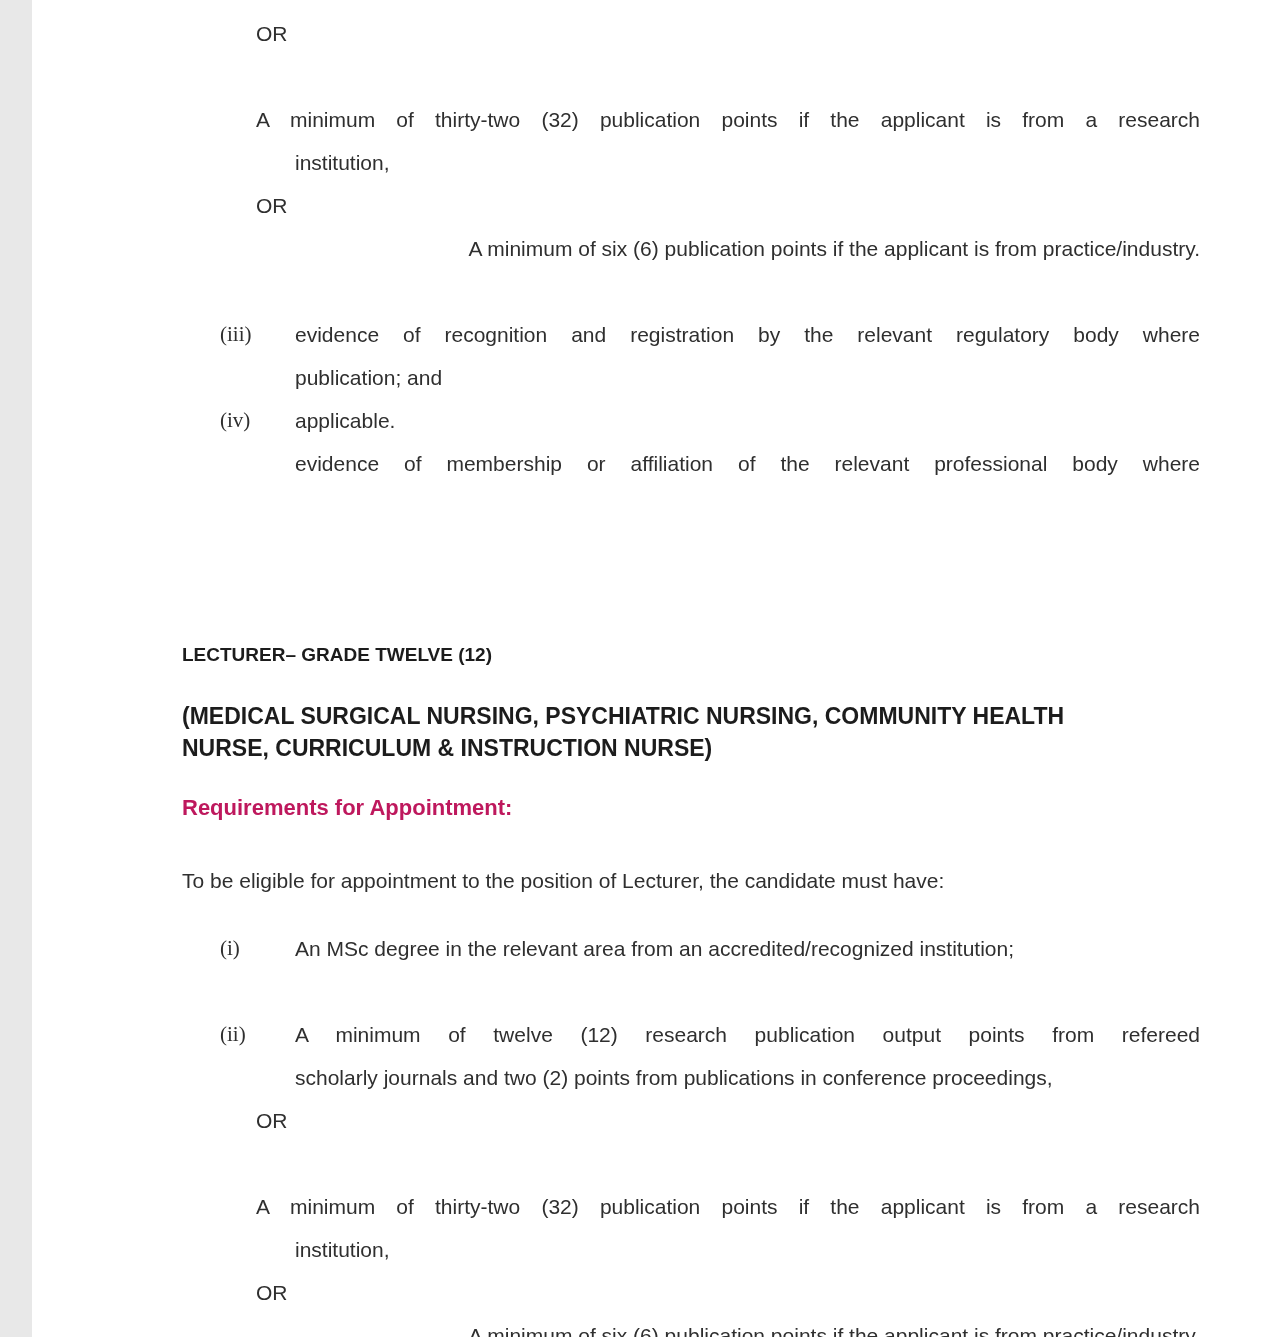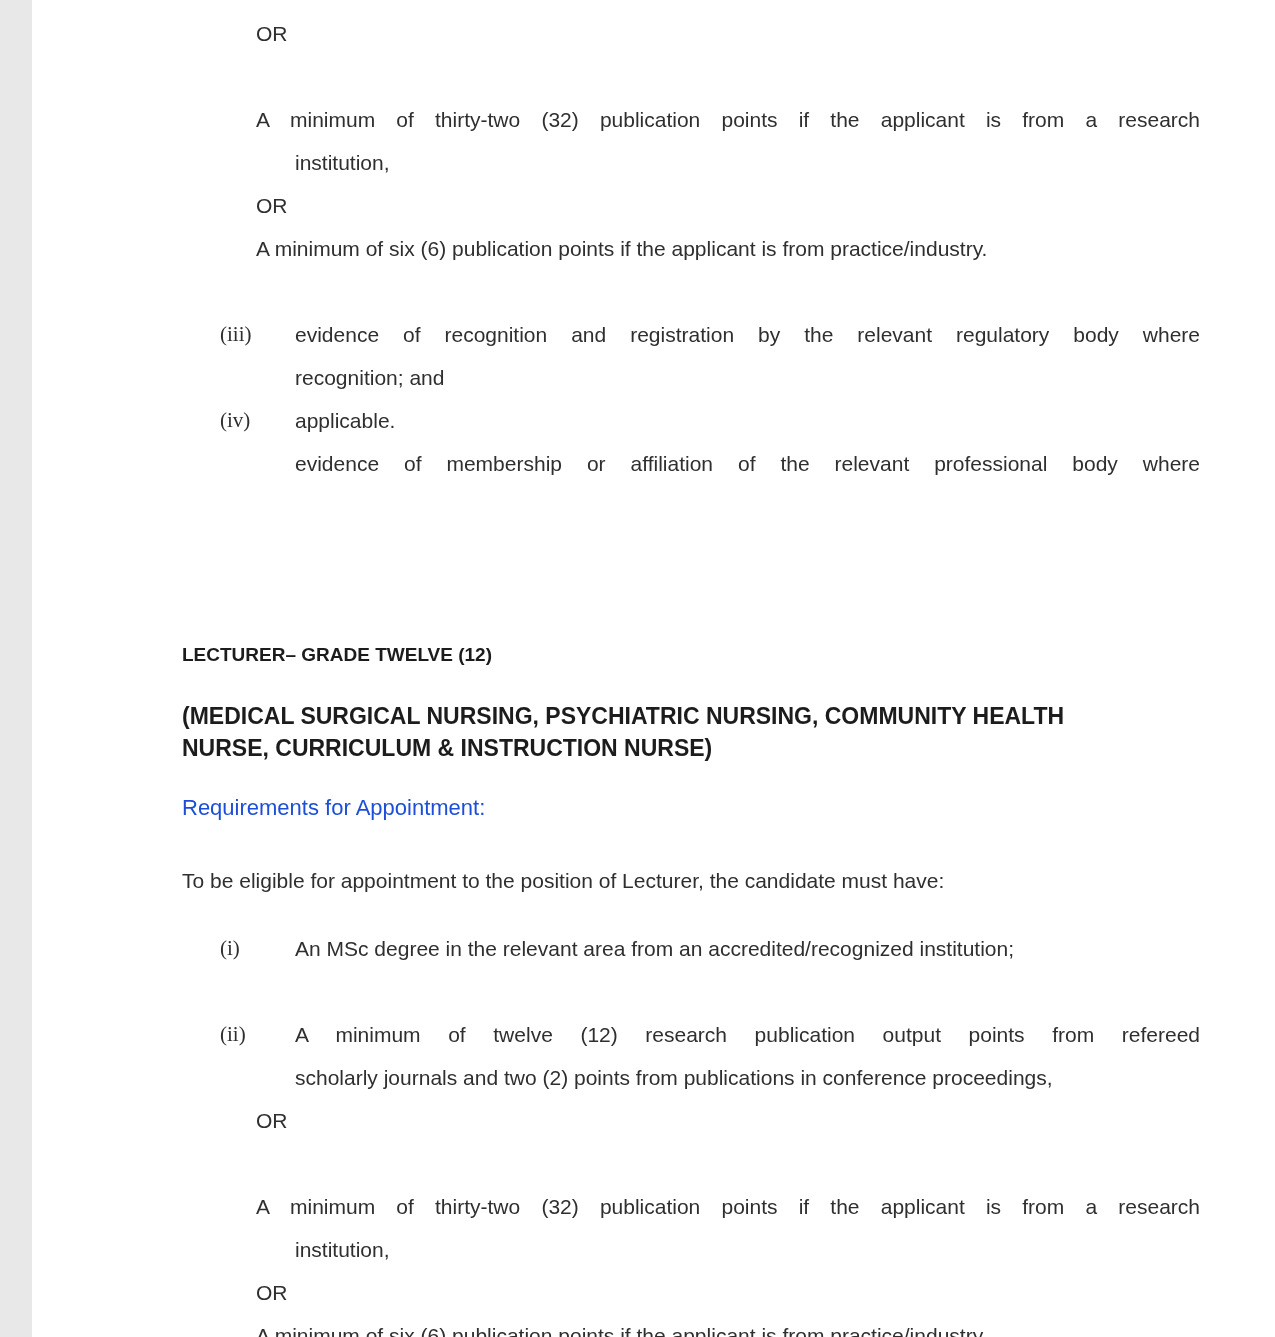--- a/index.html
+++ b/index.html
@@ -19,21 +19,21 @@
   .block { margin: 0; }
   .line { line-height: 43px; white-space: normal; }
   .line.j { text-align: justify; text-align-last: justify; }
   .blank { height: 43px; }
 
   
   .or { margin-left: 74px; line-height: 43px; }
 
   
   .para { margin-left: 113px; }
-  .para .line:first-child { text-indent: -39px; }
+  .para .line:first-child { text-indent: -39px; text-align: right; }
 
   
   .item { margin-left: 113px; position: relative; }
   .item .marker {
     position: absolute;
     left: -75px;
     top: 0;
     line-height: 43px;
     font-family: Liberation Serif, serif;
   }
@@ -48,23 +48,23 @@
   .subheading {
     margin-top: 24px;
     font-size: 23px;
     font-weight: bold;
     color: #1c1c1c;
   }
   .subheading .line { line-height: 32px; }
   .reqlabel {
     margin-top: 22px;
     font-size: 22px;
-    font-weight: normal;
+    font-weight: bold;
     line-height: 30px;
-    color: #1d4ed8;
+    color: #be185d;
   }
   .intro {
     margin-top: 30px;
     margin-bottom: 25px;
     line-height: 43px;
   }
 </style>
 </head>
 <body>
 
@@ -80,21 +80,21 @@
     <div class="block or">
       <div class="line">OR</div>
     </div>
     <div class="block para">
       <div class="line">A minimum of six (6) publication points if the applicant is from practice/industry.</div>
     </div>
     <div class="block blank"></div>
     <div class="block item">
       <span class="marker">(iii)</span>
       <div class="line j">evidence of recognition and registration by the relevant regulatory body where</div>
-      <div class="line">recognition; and</div>
+      <div class="line">publication; and</div>
     </div>
     <div class="block item">
       <span class="marker">(iv)</span>
       <div class="line">applicable.</div>
       <div class="line j">evidence of membership or affiliation of the relevant professional body where</div>
     </div>
     <div class="block blank"></div>
     <div class="block blank"></div>
     <div class="block blank"></div>
     <div class="block heading">

